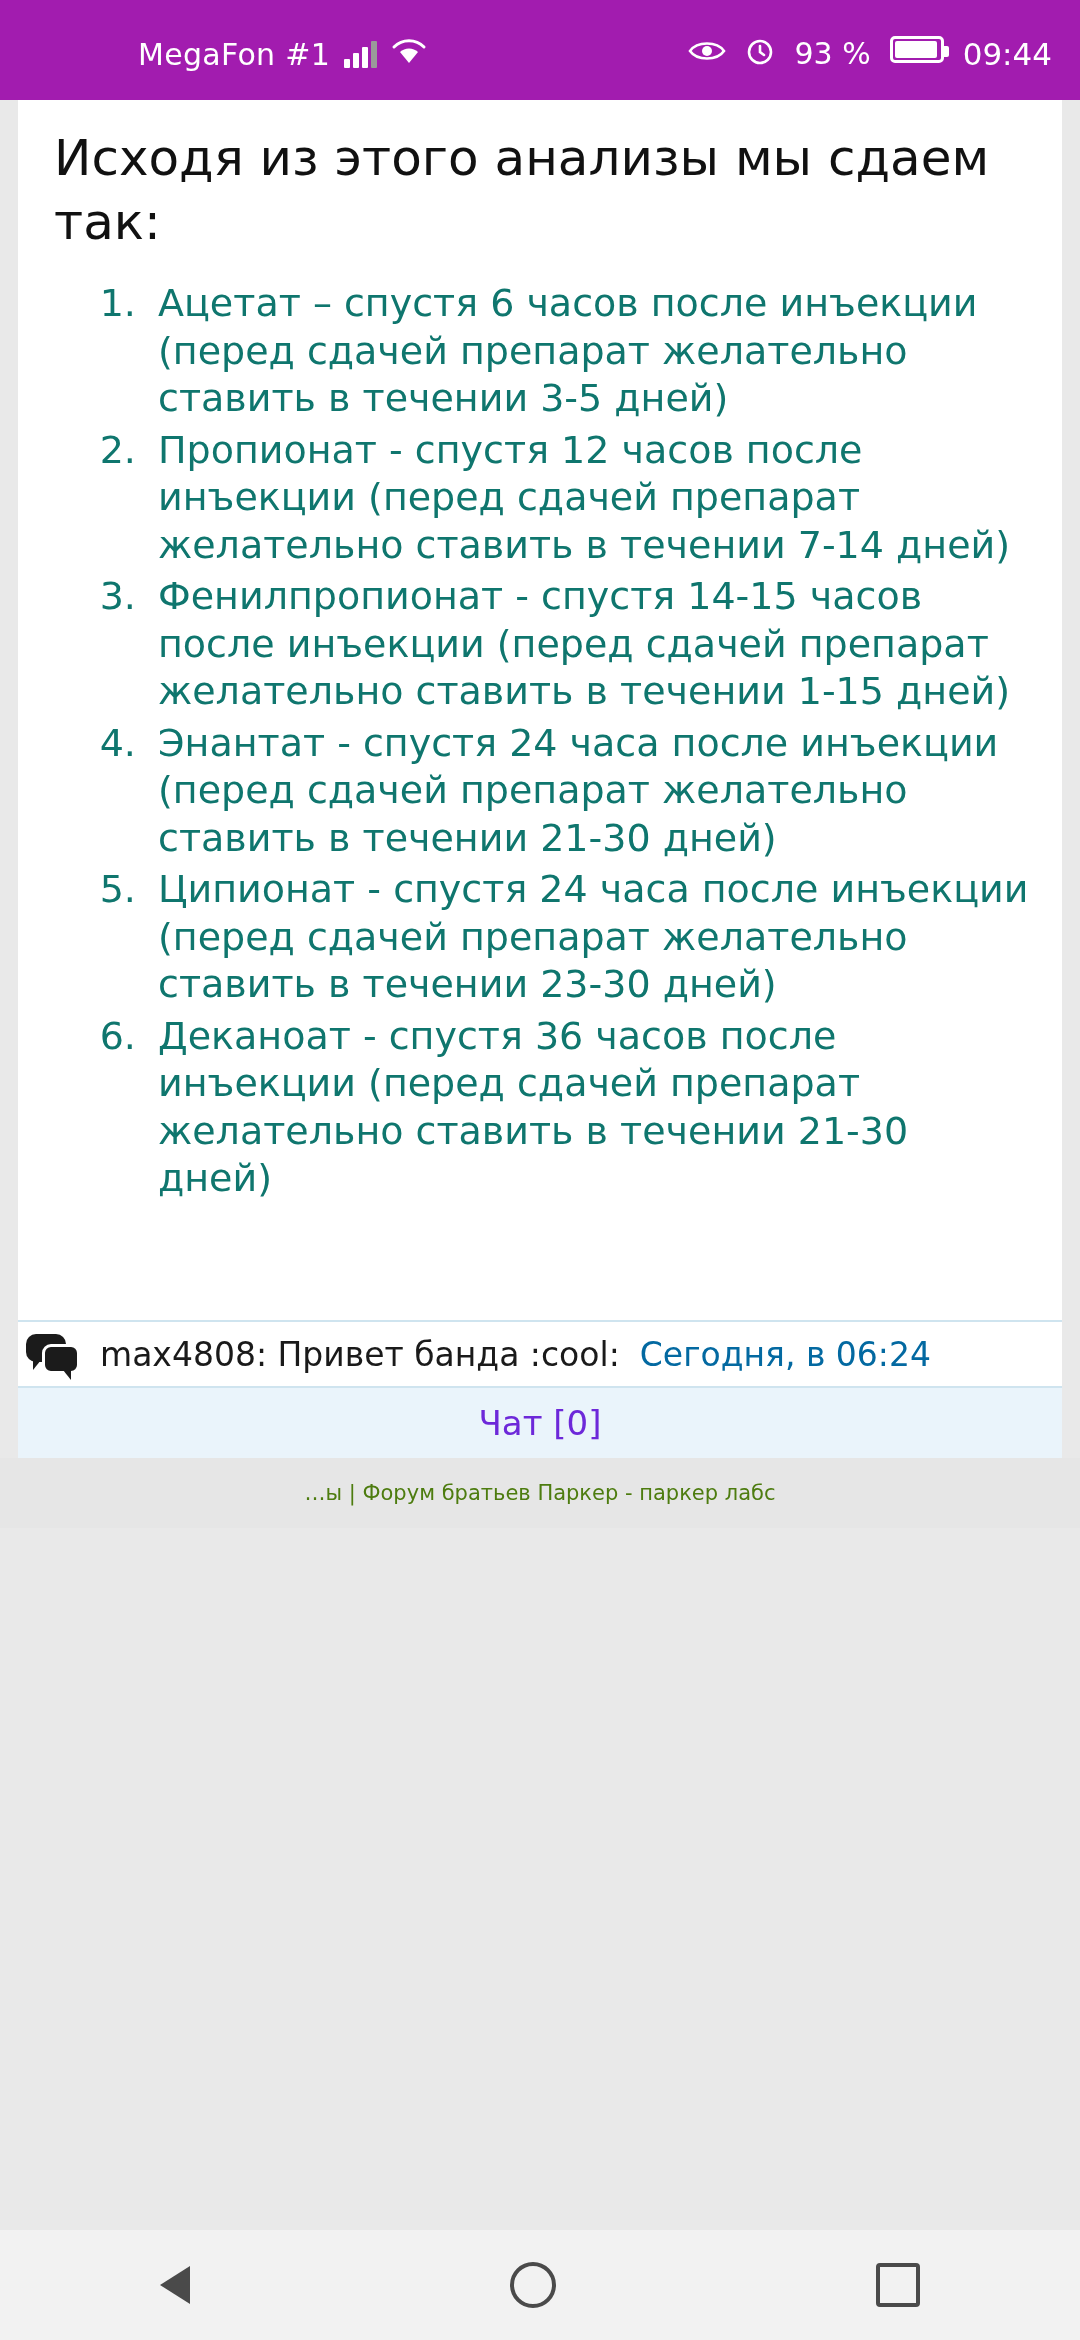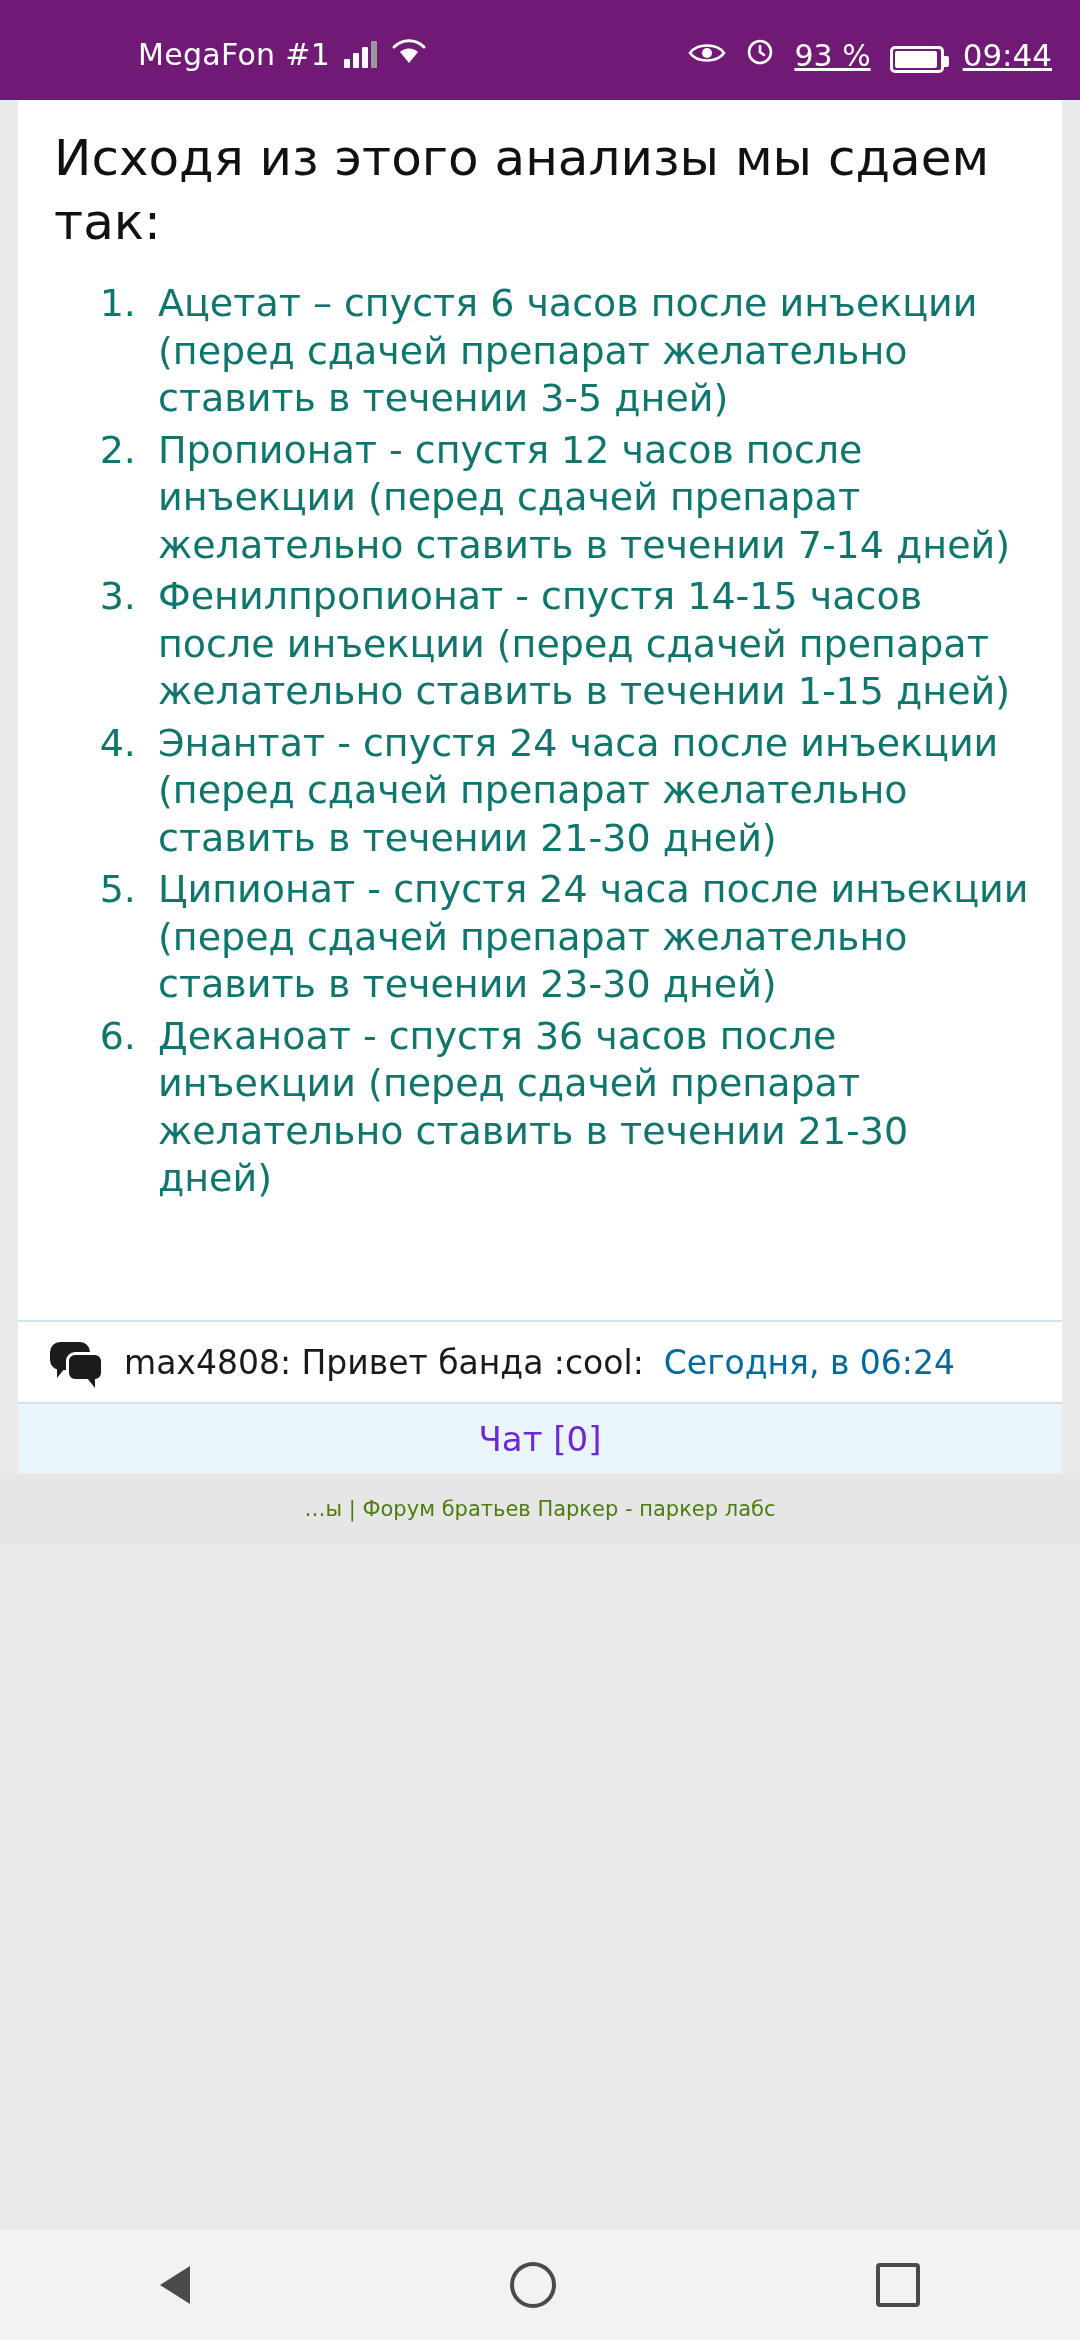--- a/index.html
+++ b/index.html
@@ -11,21 +11,21 @@
     width: 1080px;
     height: 2340px;
     font-family: "DejaVu Sans", sans-serif;
     overflow: hidden;
     position: relative;
   }
 
   
   .status-bar {
     height: 108px;
-    background: #701a75;
+    background: #a21caf;
     color: #fff;
     display: flex;
     align-items: center;
     justify-content: space-between;
     padding: 0 28px;
     box-sizing: border-box;
     font-size: 30px;
   }
   .status-left {
     display: flex;
@@ -46,23 +46,22 @@
     background: #fff;
     border-radius: 1px;
   }
   .signal-bars i:nth-child(1) { height: 9px; }
   .signal-bars i:nth-child(2) { height: 15px; }
   .signal-bars i:nth-child(3) { height: 21px; }
   .signal-bars i:nth-child(4) { height: 27px; background: #9a9a9a; }
 
   .status-right {
     display: flex;
-    align-items: flex-end;
+    align-items: flex-start;
     gap: 19px;
-    text-decoration: underline;
   }
   .battery {
     width: 54px;
     height: 27px;
     border: 3px solid #fff;
     border-radius: 5px;
     position: relative;
     box-sizing: border-box;
   }
   .battery::after {
@@ -119,24 +118,24 @@
     margin-bottom: 4px;
     padding-left: 10px;
   }
 
   
   .chat-strip {
     background: #ffffff;
     border-top: 2px solid #cfe4ef;
     border-bottom: 2px solid #cfe4ef;
     margin: 0 18px;
-    height: 84px;
-    display: flex;
-    align-items: center;
-    padding: 0 32px;
+    height: 68px;
+    display: flex;
+    align-items: center;
+    padding: 0 8px;
     box-sizing: border-box;
     gap: 20px;
   }
   .chat-icon {
     width: 54px;
     height: 44px;
     position: relative;
     flex: none;
   }
   .chat-icon .b1 {

